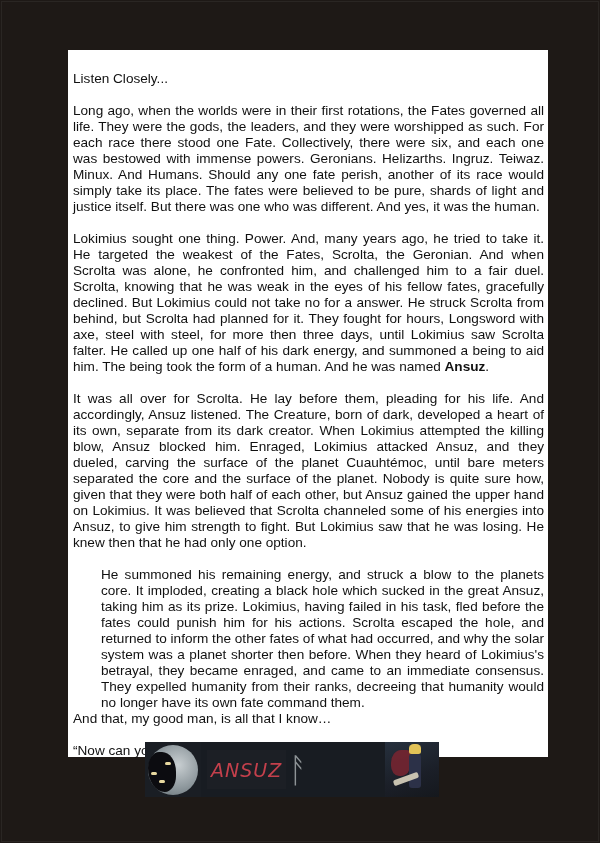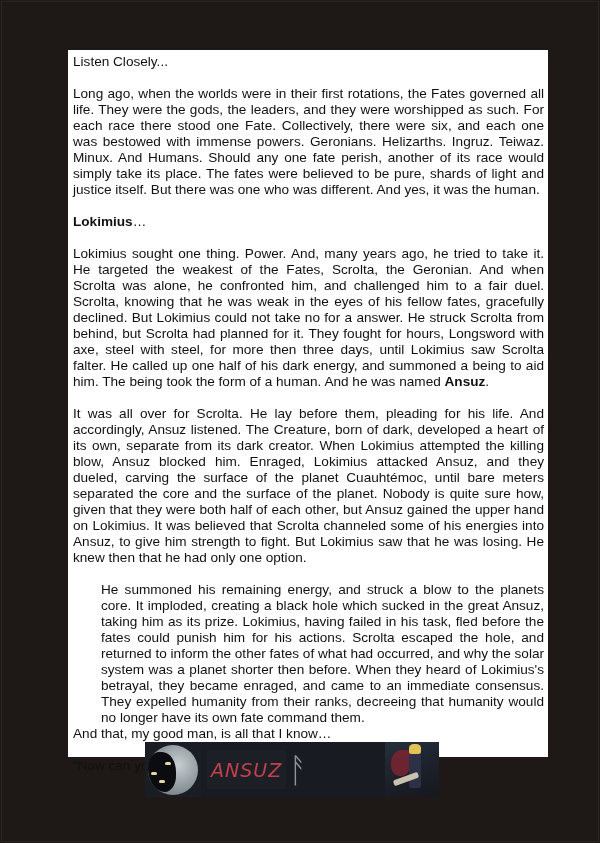--- a/index.html
+++ b/index.html
@@ -14,21 +14,21 @@
       position: absolute; left: 1px; top: 1px; right: 1px; bottom: 1px;
       border: 1px solid #2a2623;
       pointer-events: none;
     }
     .page {
       position: absolute;
       left: 68px; top: 50px;
       width: 480px; height: 707px;
       background: #ffffff;
       box-sizing: border-box;
-      padding: 4px 4px 0 5px;
+      padding: 21px 4px 0 5px;
       color: #111;
       font-size: 13.6px;
       line-height: 16px;
     }
     .page p { margin: 0 0 16px 0; text-align: justify; }
     .page p.left { text-align: left; }
     .page p.tight { margin-bottom: 0; margin-left: 28px; }
     .page b { font-weight: bold; }
     .heading { font-weight: bold; }
     .banner {
@@ -90,21 +90,20 @@
     }
   </style>
 </head>
 <body>
 
 <div class="frame"></div>
 
 <div class="page">
   <p class="left">Listen Closely...</p>
   <p>Long ago, when the worlds were in their first rotations, the Fates governed all life. They were the gods, the leaders, and they were worshipped as such. For each race there stood one Fate. Collectively, there were six, and each one was bestowed with immense powers. Geronians. Helizarths. Ingruz. Teiwaz. Minux. And Humans.  Should any one fate perish, another of its race would simply take its place. The fates were believed to be pure, shards of light and justice itself. But there was one who was different. And yes, it was the human.</p>
-  <p class="left heading"><span>Lokimius</span><span style="font-weight:normal">…</span></p>
   <p><span> Lokimius sought one thing. Power. And, many years ago, he tried to take it. He targeted the weakest of the Fates, Scrolta, the Geronian. And when Scrolta was alone, he confronted him, and challenged him to a fair duel. Scrolta, knowing that he was weak in the eyes of his fellow fates, gracefully declined. But Lokimius could not take no for a answer.  He struck Scrolta from behind, but Scrolta had planned for it.  They fought for hours, Longsword with axe, steel with steel, for more then three days, until Lokimius saw Scrolta falter. He called up one half of his dark energy, and summoned a being to aid him. The being took the form of a human. And he was named </span><b>Ansuz</b><span>.</span></p>
   <p>It was all over for Scrolta. He lay before them, pleading for his life. And accordingly, Ansuz listened. The Creature, born of dark, developed a heart of its own, separate from its dark creator. When Lokimius attempted the killing blow, Ansuz blocked him. Enraged, Lokimius attacked Ansuz, and they dueled, carving the surface of the planet Cuauhtémoc, until bare meters separated the core and the surface of the planet. Nobody is quite sure how, given that they were both half of each other, but Ansuz gained the upper hand on Lokimius. It was believed that Scrolta channeled some of his energies into Ansuz, to give him strength to fight. But Lokimius saw that he was losing. He knew then that he had only one option.</p>
   <p class="tight"> He summoned his remaining energy, and struck a blow to the planets core. It imploded, creating a black hole which sucked in the great Ansuz, taking him as its prize. Lokimius, having failed in his task, fled before the fates could punish him for his actions. Scrolta escaped the hole, and returned to inform the other fates of what had occurred, and why the solar system was a planet shorter then before. When they heard of Lokimius's betrayal, they became enraged, and came to an immediate consensus. They expelled humanity from their ranks, decreeing that humanity would no longer have its own fate command them.</p>
   <p class="left">And that, my good man, is all that I know…</p>
   <p class="left">“Now can you please point that gun somewhere else!!!"</p>
 </div>
 
 <div class="banner">
   <div class="avatar-left">
     <div class="moon"></div>

